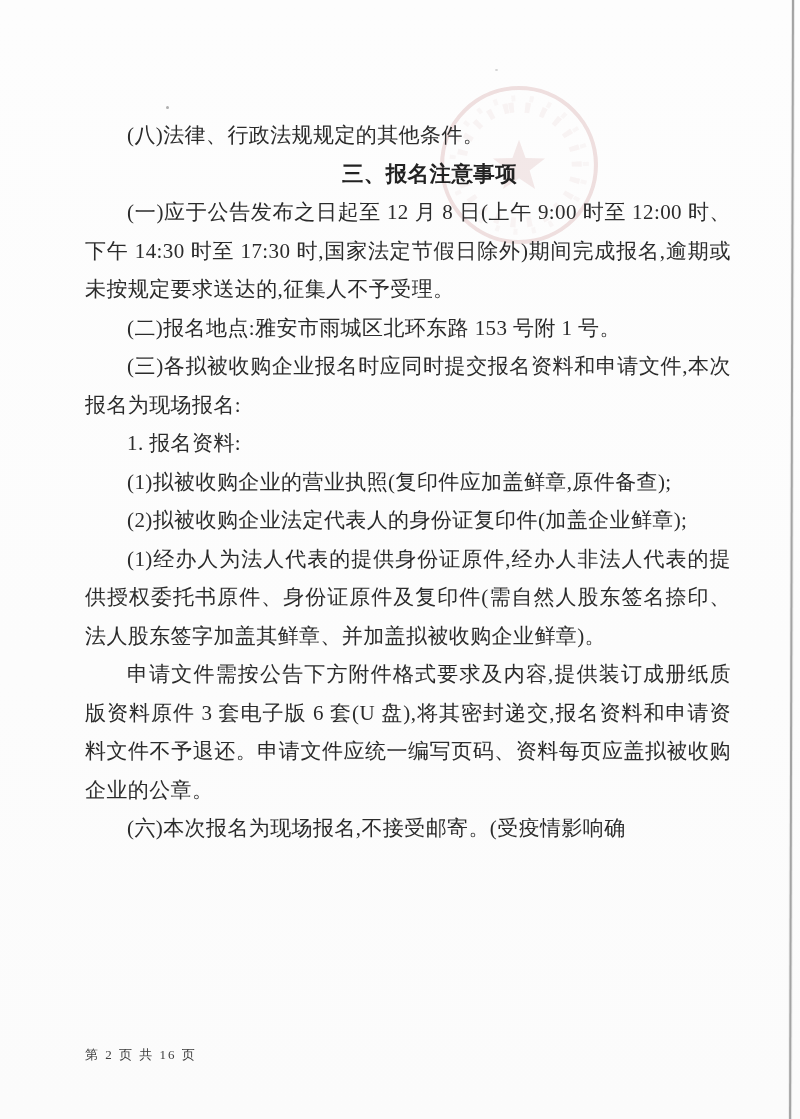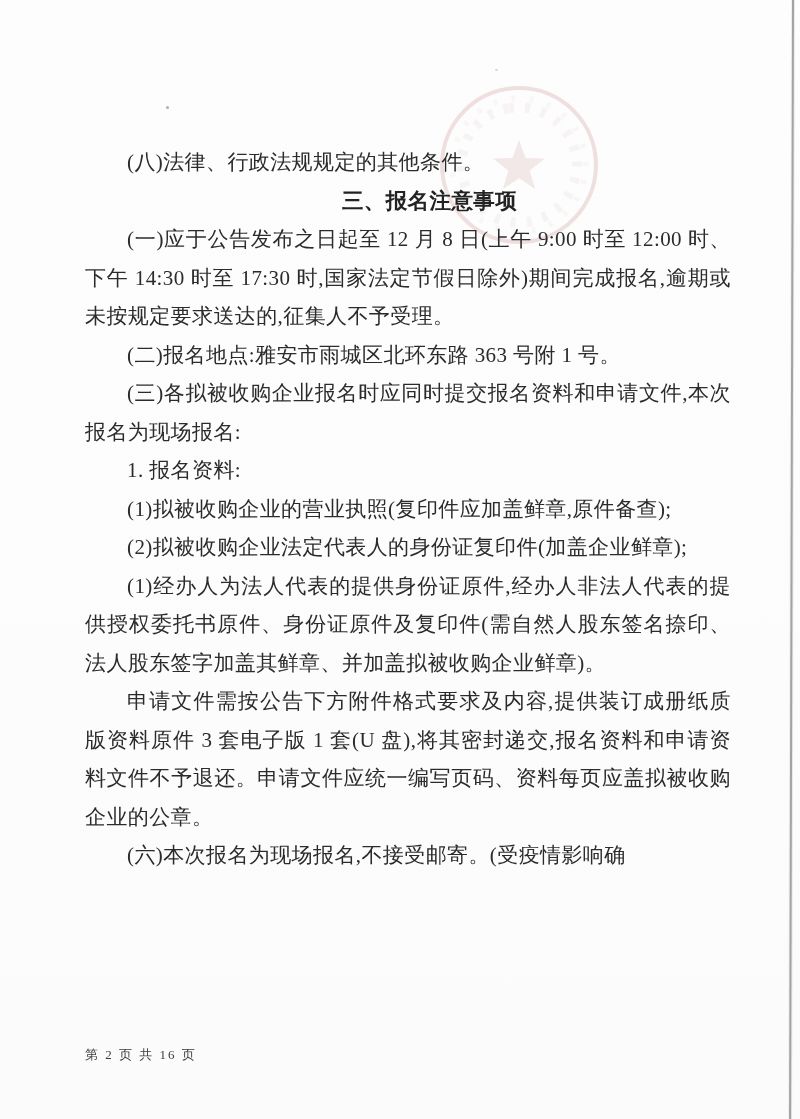--- a/index.html
+++ b/index.html
@@ -43,21 +43,20 @@
     filter: blur(0.7px);
     z-index: 1;
     pointer-events: none;
   }
   
   .doc-body {
     position: absolute;
     left: 85px; top: 116px;
     width: 646px;
     z-index: 2;
-    margin-top: 27px;
   }
   .para {
     font-size: 21px;
     line-height: 38.5px;
     letter-spacing: 0.4px;
     text-indent: 2em;
     text-align: justify;
     text-justify: inter-ideograph;
     margin: 0;
     color: var(--text);
@@ -100,27 +99,27 @@
 
     <path d="M80,55 L86.5,73.1 L105.7,73.7 L90.5,85.4 L95.9,103.8 L80,93 L64.1,103.8 L69.5,85.4 L54.3,73.7 L73.5,73.1 Z" fill="currentColor" opacity="0.35"></path>
 
     <circle cx="80" cy="80" r="66" fill="none" stroke="currentColor" stroke-width="6" stroke-dasharray="4 14" opacity="0.12" transform="rotate(60 80 80)"></circle>
   </svg>
 
   <div class="doc-body">
       <div class="para body">(八)法律、行政法规规定的其他条件。</div>
       <div class="para heading">三、报名注意事项</div>
       <div class="para body">(一)应于公告发布之日起至 12 月 8 日(上午 9:00 时至 12:00 时、下午 14:30 时至 17:30 时,国家法定节假日除外)期间完成报名,逾期或未按规定要求送达的,征集人不予受理。</div>
-      <div class="para body">(二)报名地点:雅安市雨城区北环东路 363 号附 1 号。</div>
+      <div class="para body">(二)报名地点:雅安市雨城区北环东路 153 号附 1 号。</div>
       <div class="para body">(三)各拟被收购企业报名时应同时提交报名资料和申请文件,本次报名为现场报名:</div>
       <div class="para body">1. 报名资料:</div>
       <div class="para body">(1)拟被收购企业的营业执照(复印件应加盖鲜章,原件备查);</div>
       <div class="para body">(2)拟被收购企业法定代表人的身份证复印件(加盖企业鲜章);</div>
       <div class="para body">(1)经办人为法人代表的提供身份证原件,经办人非法人代表的提供授权委托书原件、身份证原件及复印件(需自然人股东签名捺印、法人股东签字加盖其鲜章、并加盖拟被收购企业鲜章)。</div>
-      <div class="para body">申请文件需按公告下方附件格式要求及内容,提供装订成册纸质版资料原件 3 套电子版 1 套(U 盘),将其密封递交,报名资料和申请资料文件不予退还。申请文件应统一编写页码、资料每页应盖拟被收购企业的公章。</div>
+      <div class="para body">申请文件需按公告下方附件格式要求及内容,提供装订成册纸质版资料原件 3 套电子版 6 套(U 盘),将其密封递交,报名资料和申请资料文件不予退还。申请文件应统一编写页码、资料每页应盖拟被收购企业的公章。</div>
       <div class="para body">(六)本次报名为现场报名,不接受邮寄。(受疫情影响确</div>
     </div>
 
   <div class="footer">第 2 页 共 16 页</div>
 
   <div class="speck speck-1"></div>
   <div class="speck speck-2"></div>
   <div class="scan-edge"></div>
 
 </div>

